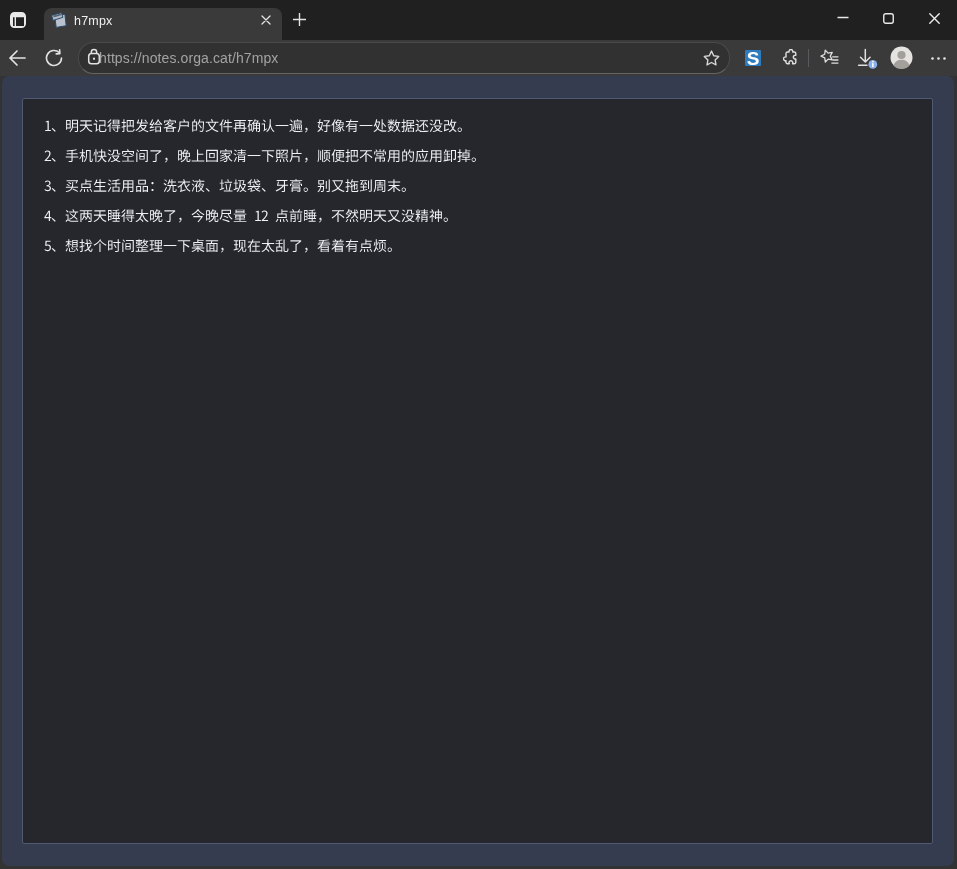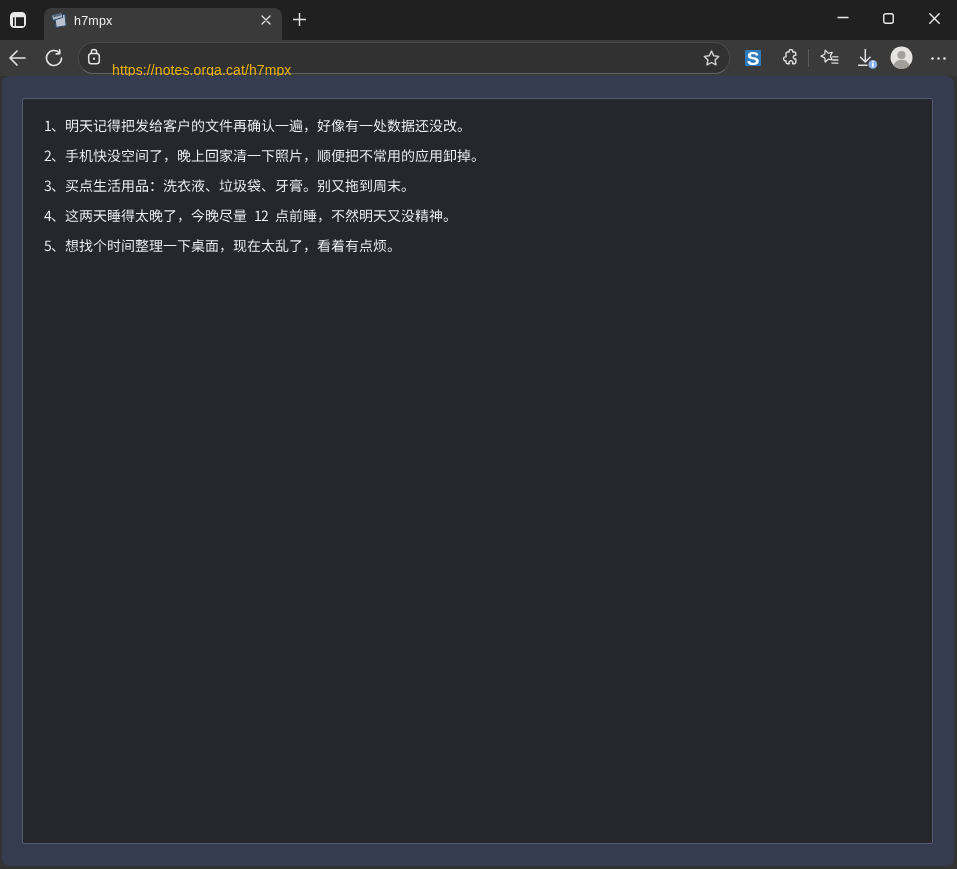--- a/index.html
+++ b/index.html
@@ -4,21 +4,21 @@
 html,body { width:957px; height:869px; overflow:hidden; background:#202020;
   font-family:"Liberation Sans", sans-serif; }
 .abs { position:absolute; }
 #titlebar { left:0; top:0; width:957px; height:40px; background:#202020; }
 #tab { left:44px; top:8px; width:238px; height:32px; background:#3a3a3a;
   border-radius:8px 8px 0 0; }
 #tabtitle { left:74px; top:13.5px; font-size:12.5px; color:#f0f0f0; letter-spacing:0.2px; }
 #toolbar { left:0; top:40px; width:957px; height:36px; background:#3a3a3a; }
 #pill { left:78px; top:2px; width:652px; height:31.5px; border-radius:15.5px;
   background:#313131; border:1px solid #4a4a4a; border-bottom-color:#646464; }
-#url { left:112px; top:10px; font-size:14px; color:#eab308; letter-spacing:0.1px;margin-top:12px; }
+#url { left:99px; top:10px; font-size:14px; color:#a3a3a3; letter-spacing:0.1px; }
 #framewrap { left:0; top:76px; width:957px; height:793px; background:#333333; }
 #page { position:absolute; left:2px; top:0px; width:952px; height:790px;
   background:#353c4f; border-radius:7px; }
 #ta { position:absolute; left:20px; top:22px; width:911px; height:746px;
   background:#25272d; border:1px solid #505a70; border-radius:2px; }
 </style></head>
 <body>
 <div id="titlebar" class="abs">
   <svg class="abs" style="left:10px;top:12px" width="16" height="16" viewBox="0 0 16 16">
     <path fill="#e9e9e9" fill-rule="evenodd" d="M0 4.4 a4.4 4.4 0 0 1 4.4-4.4 h7.2 a4.4 4.4 0 0 1 4.4 4.4 v7.2 a4.4 4.4 0 0 1-4.4 4.4 h-7.2 a4.4 4.4 0 0 1-4.4-4.4 Z

